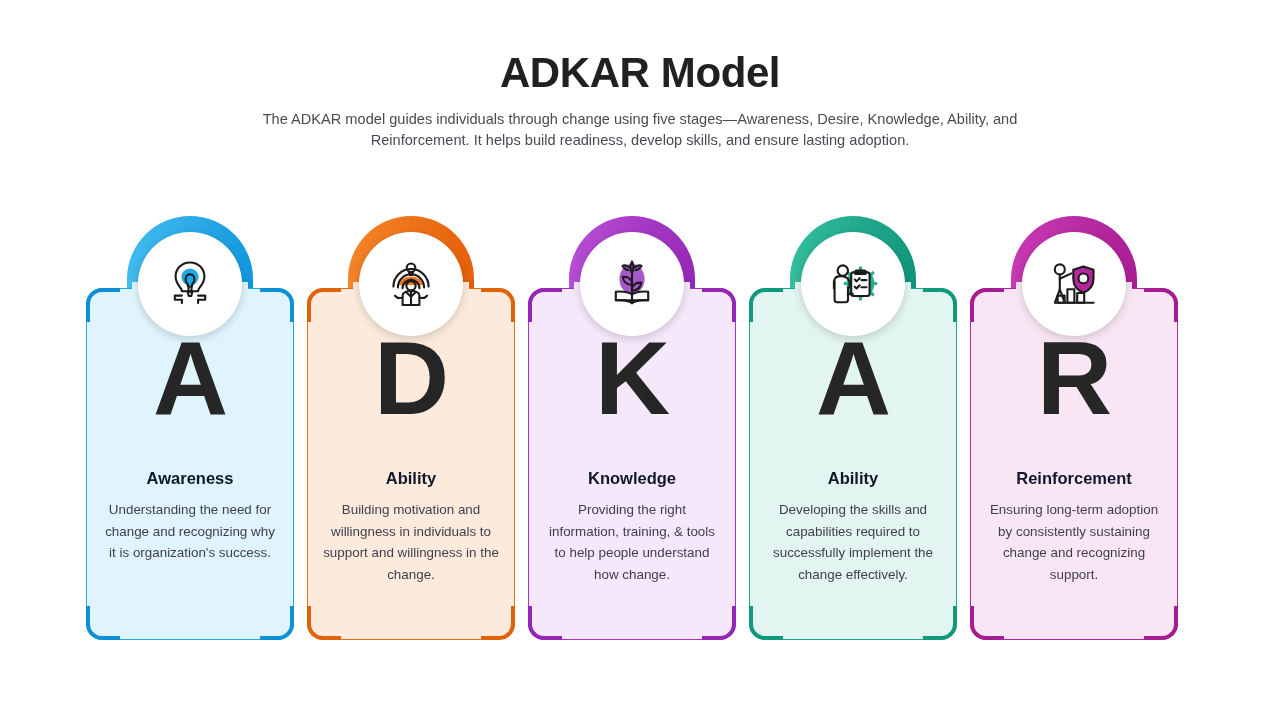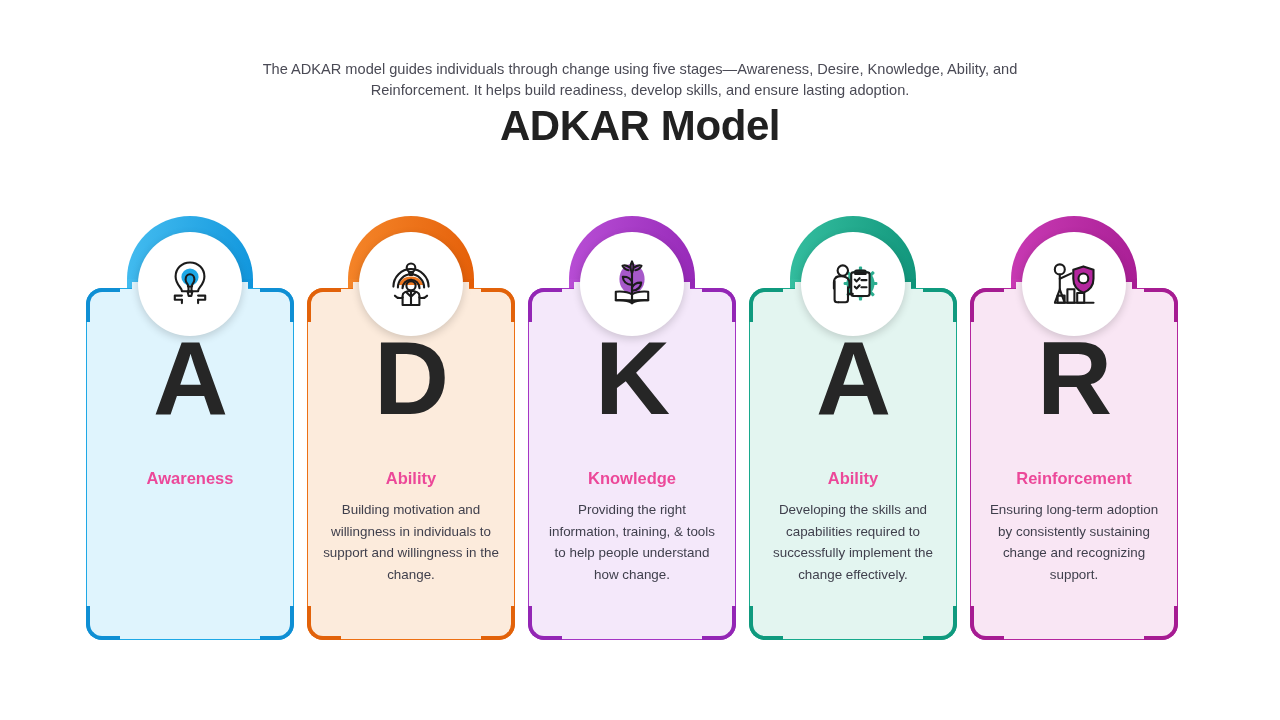--- a/index.html
+++ b/index.html
@@ -146,36 +146,36 @@
     font-size: 104px;
     line-height: 104px;
     font-weight: bold;
     color: #262626;
     letter-spacing: -1px;
   }
   .stage-name {
     margin-top: 39px;
     font-size: 16.5px;
     font-weight: bold;
-    color: #ec4899;
+    color: #0f172a;
   }
   .stage-desc {
     margin: 11px auto 0 auto;
     width: 176px;
     font-size: 13.4px;
     line-height: 21.5px;
     color: #3f3f4c;
   }
 </style>
 </head>
 <body>
 
 <div id="header">
+  <div id="page-title">ADKAR Model</div>
   <div id="page-subtitle">The ADKAR model guides individuals through change using five stages—Awareness, Desire, Knowledge, Ability, and Reinforcement. It helps build readiness, develop skills, and ensure lasting adoption.</div>
-  <div id="page-title">ADKAR Model</div>
 </div>
 
 <div id="cards">
     <div class="card" style="left: 0px;">
     <div class="arch" style="background:linear-gradient(100deg, #45BDF0 0%, #0D93DB 100%);"></div>
 
     <div class="body" style="background:#DFF4FD; border-color:#1EA8E6;"></div>
 
     <div class="notch" style="background:#DFF4FD;"></div>
 
@@ -194,20 +194,21 @@
         <path d="M24.6 34.6h4.8l-1.1 4.4h-2.6z" stroke="#1b1b1b" fill="none" stroke-width="2.1" stroke-linecap="round" stroke-linejoin="round"></path>
         <path d="M18.9 38.6h-7.1v4.1h7.1M35.1 38.6h7.1v4.1h-7.1" stroke="#1b1b1b" fill="none" stroke-width="2.1" stroke-linecap="round" stroke-linejoin="round"></path>
         <path d="M18.9 42.7v3.4M35.1 42.7v3.4" stroke="#1b1b1b" fill="none" stroke-width="2.1" stroke-linecap="round" stroke-linejoin="round"></path>
       </svg>
         </span>
     </div>
 
     <div class="content">
       <div class="letter">A</div>
       <div class="stage-name">Awareness</div>
+      <div class="stage-desc">Understanding the need for change and recognizing why it is organization's success.</div>
     </div>
   </div>
     <div class="card" style="left: 221px;">
     <div class="arch" style="background:linear-gradient(100deg, #F5862A 0%, #E35C06 100%);"></div>
 
     <div class="body" style="background:#FCEBDC; border-color:#ED7014;"></div>
 
     <div class="notch" style="background:#FCEBDC;"></div>
 
     <div class="corner tl" style="border-color:#E2620A;"></div>

